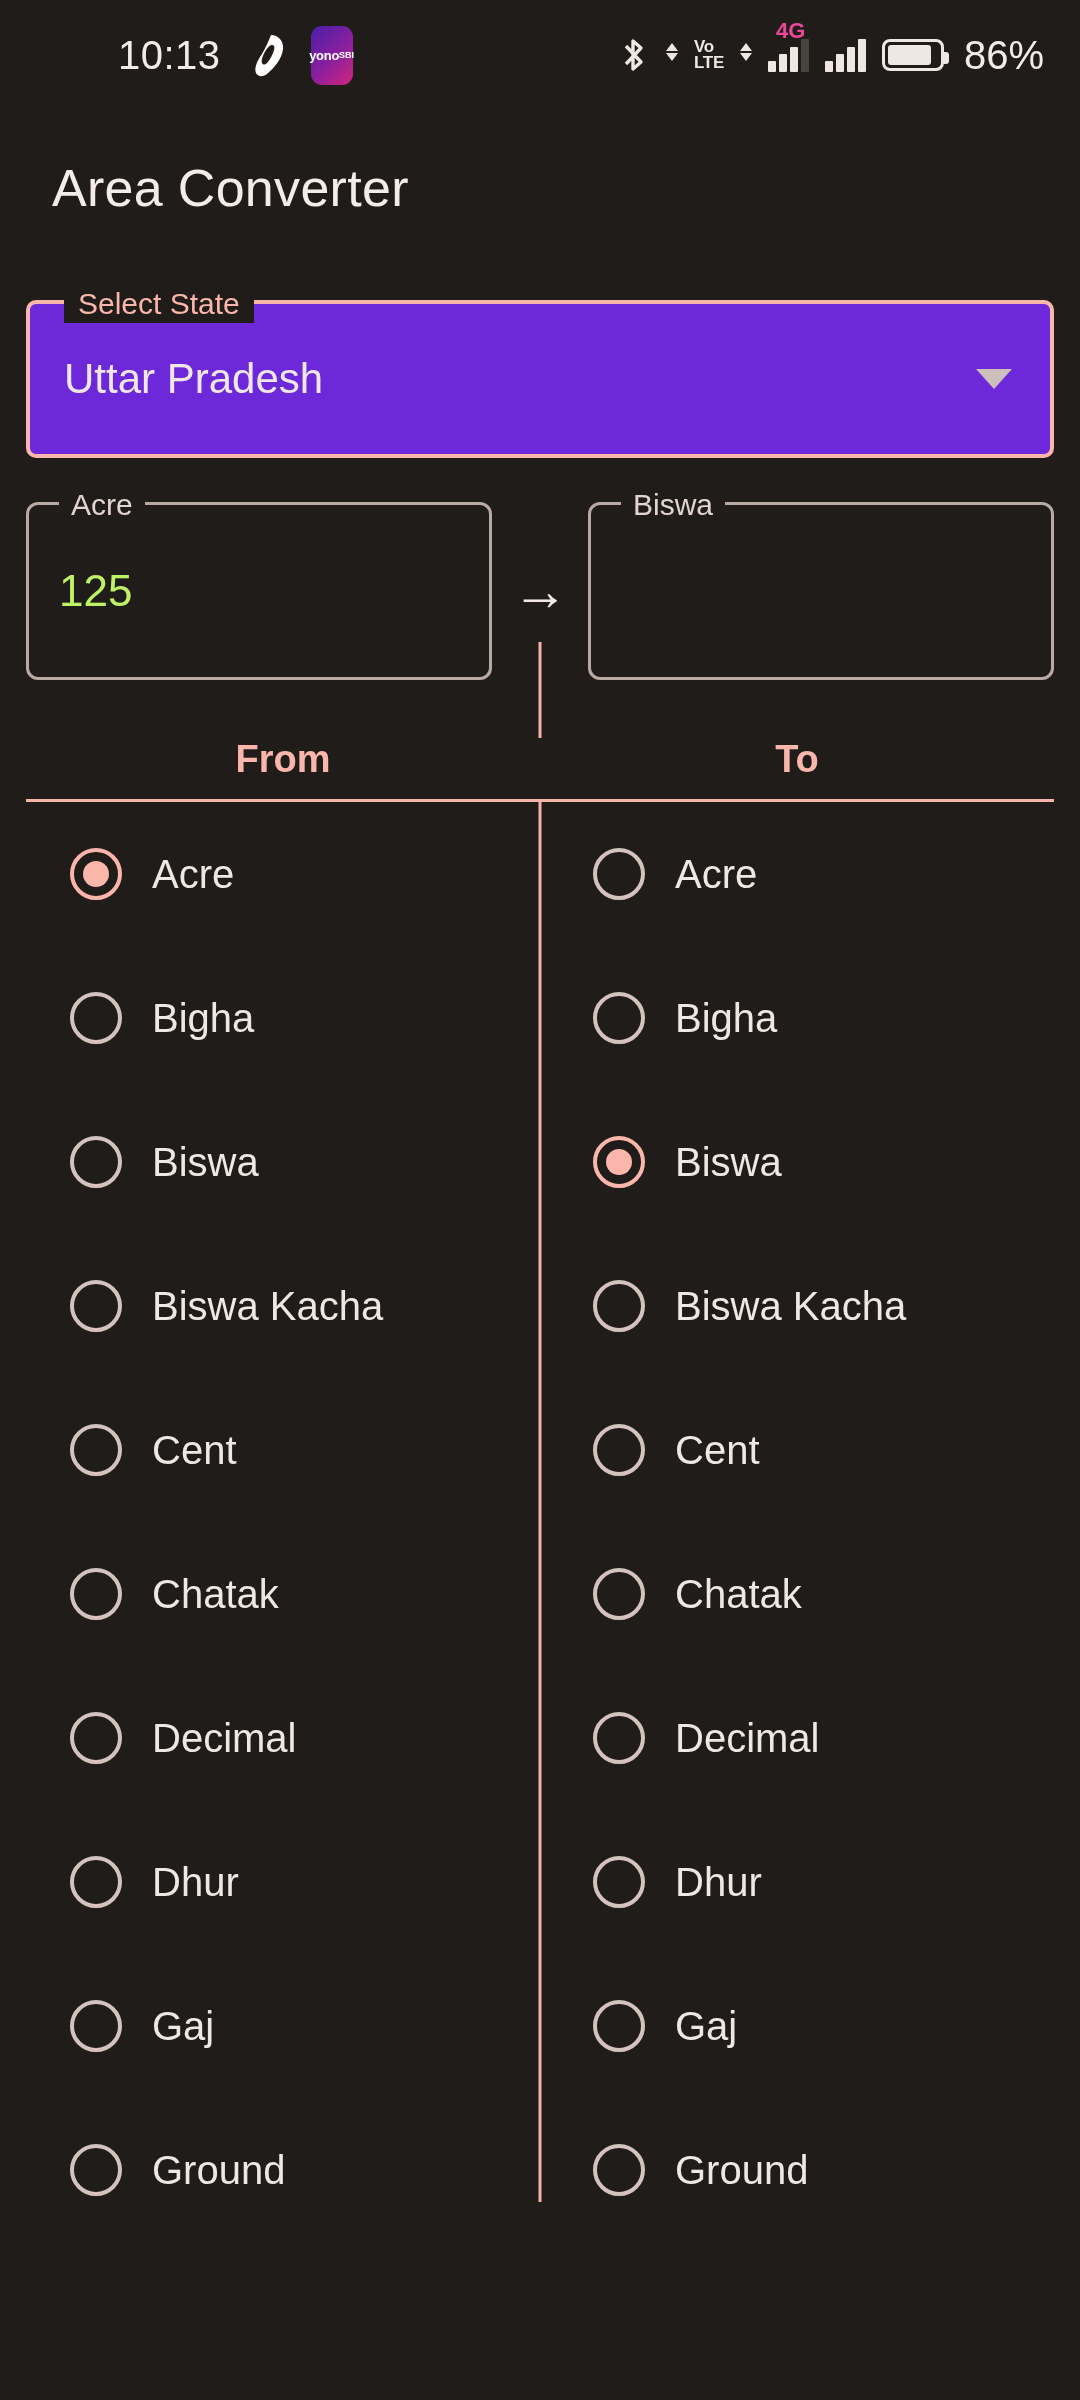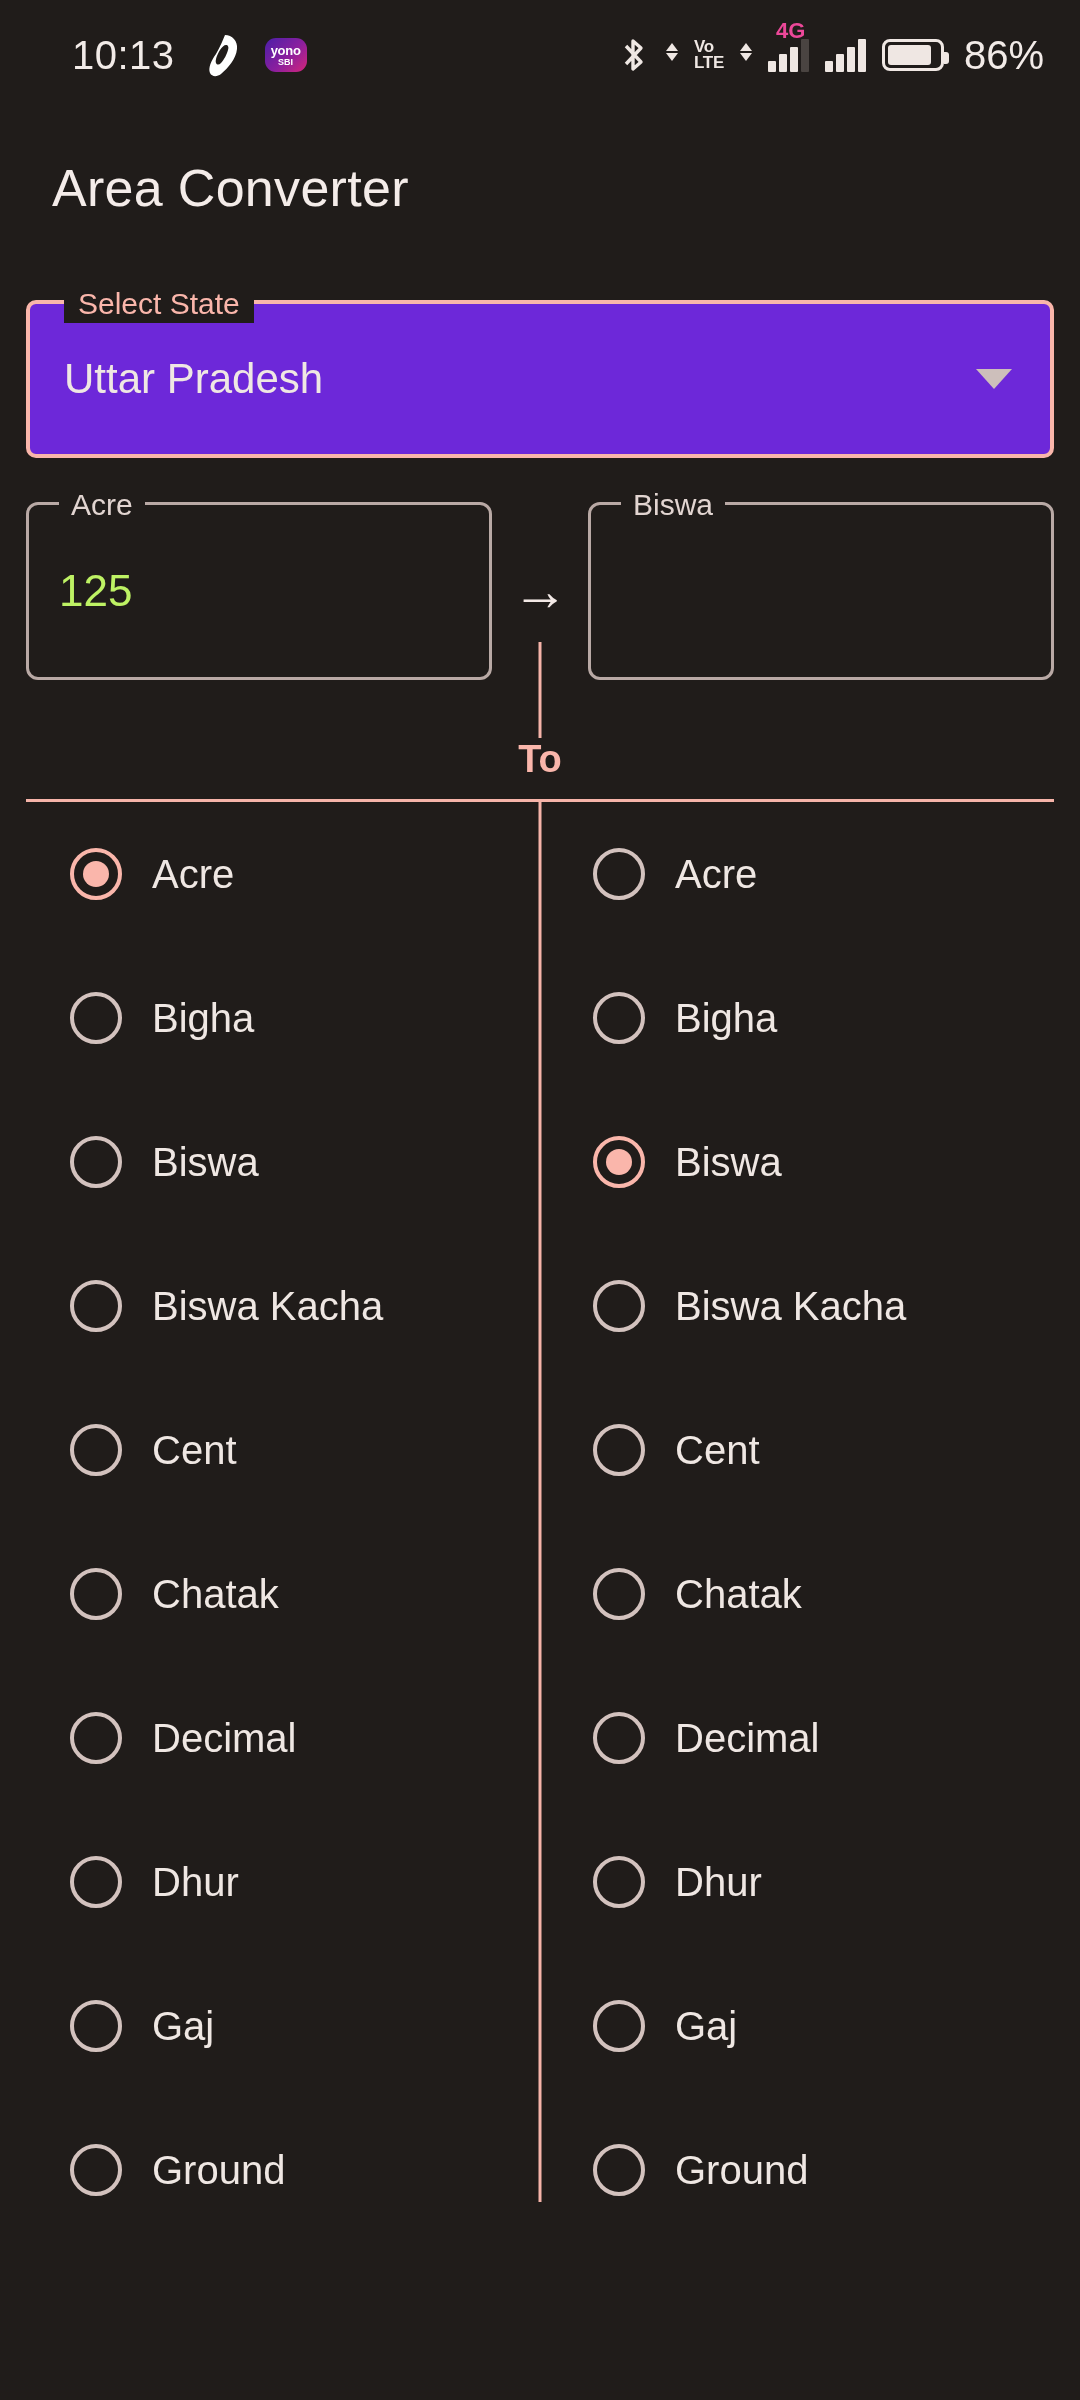--- a/index.html
+++ b/index.html
@@ -12,27 +12,27 @@
 
   
   .statusbar{
     position:relative;
     height:110px;
     display:flex;
     align-items:center;
     justify-content:space-between;
     padding:0 36px 0 0;
   }
-  .sb-left{ display:flex; align-items:center; gap:26px; padding-left:72px; }
+  .sb-left{ display:flex; align-items:center; gap:26px; padding-left:118px; }
   .sb-time{ color:#f2ebe8; font-size:40px; letter-spacing:.5px; }
   .icon-airtel{ width:38px; height:44px; display:block; }
   .icon-yono{
-    width:42px; height:34px; border-radius:11px;
+    width:42px; height:59px; border-radius:11px;
     background:linear-gradient(135deg,#4b1fa8 0%,#8b1f9e 55%,#d4267a 100%);
-    display:flex; flex-direction:column; align-items:center; justify-content:center;
+    display:flex; flex-direction:row; align-items:center; justify-content:center;
     line-height:1;
   }
   .icon-yono .y1{ color:#ffffff; font-size:13px; font-weight:bold; letter-spacing:-.3px; }
   .icon-yono .y2{ color:#ffffff; font-size:9px; font-weight:bold; margin-top:1px; }
   .sb-right{ display:flex; align-items:center; gap:16px; }
   .sb-battpct{ color:#f2ebe8; font-size:40px; margin-left:4px; }
   .volte{ display:flex; flex-direction:column; align-items:flex-start; line-height:.95; }
   .volte span{ color:#efe7e3; font-size:17px; font-weight:bold; letter-spacing:-.3px; }
   .bars{ display:flex; align-items:flex-end; gap:3px; height:34px; }
   .bars i{ display:block; width:8px; background:#efe7e3; border-radius:1px; }
@@ -202,20 +202,21 @@
     <span class="field-value">125</span>
   </div>
   <div class="arrow">→</div>
   <div class="field">
     <span class="field-legend">Biswa</span>
   </div>
 </div>
 
 <div class="table">
   <div class="thead">
+    <div>From</div>
     <div>To</div>
   </div>
   <div class="vdivider head" style="height:96px; top:-96px;"></div>
   <div class="tbody" id="tbody">
     <div class="vdivider" id="vdiv" style="height: 1400px;"></div>
   <div class="trow">
         <div class="tcell">
           <span class="radio sel"></span>
           <span class="tlabel">Acre</span>
         </div>

